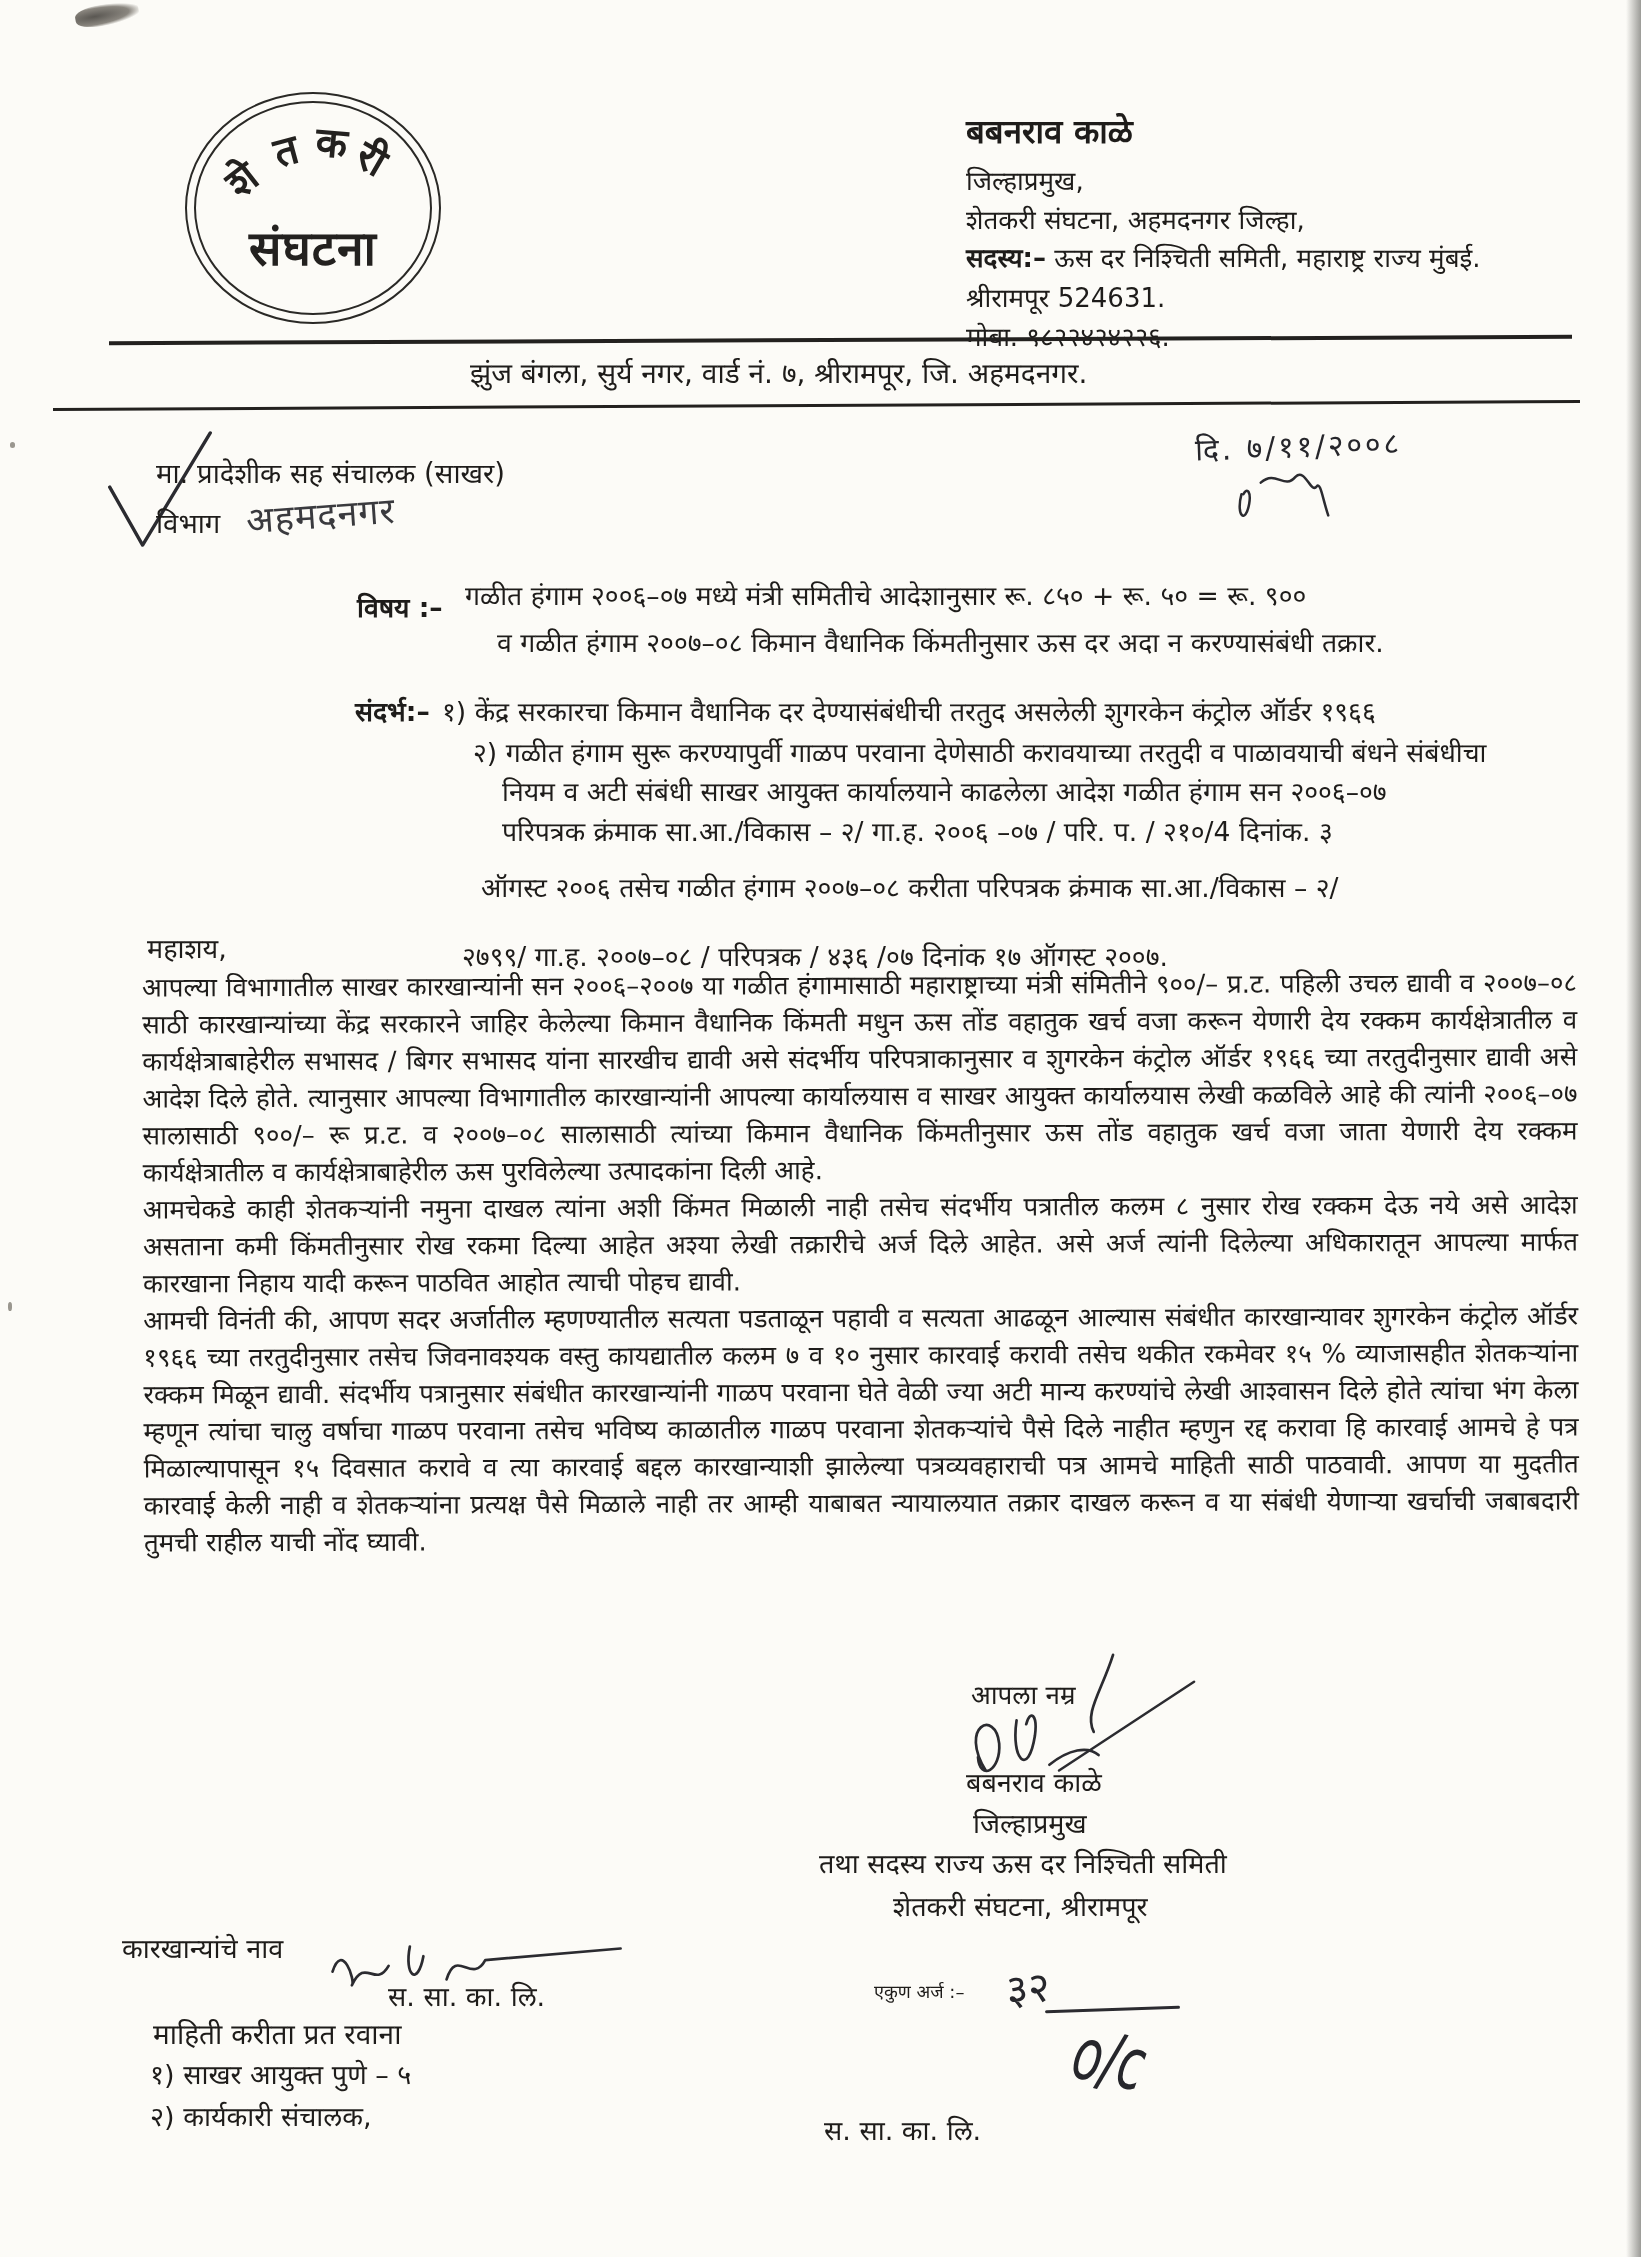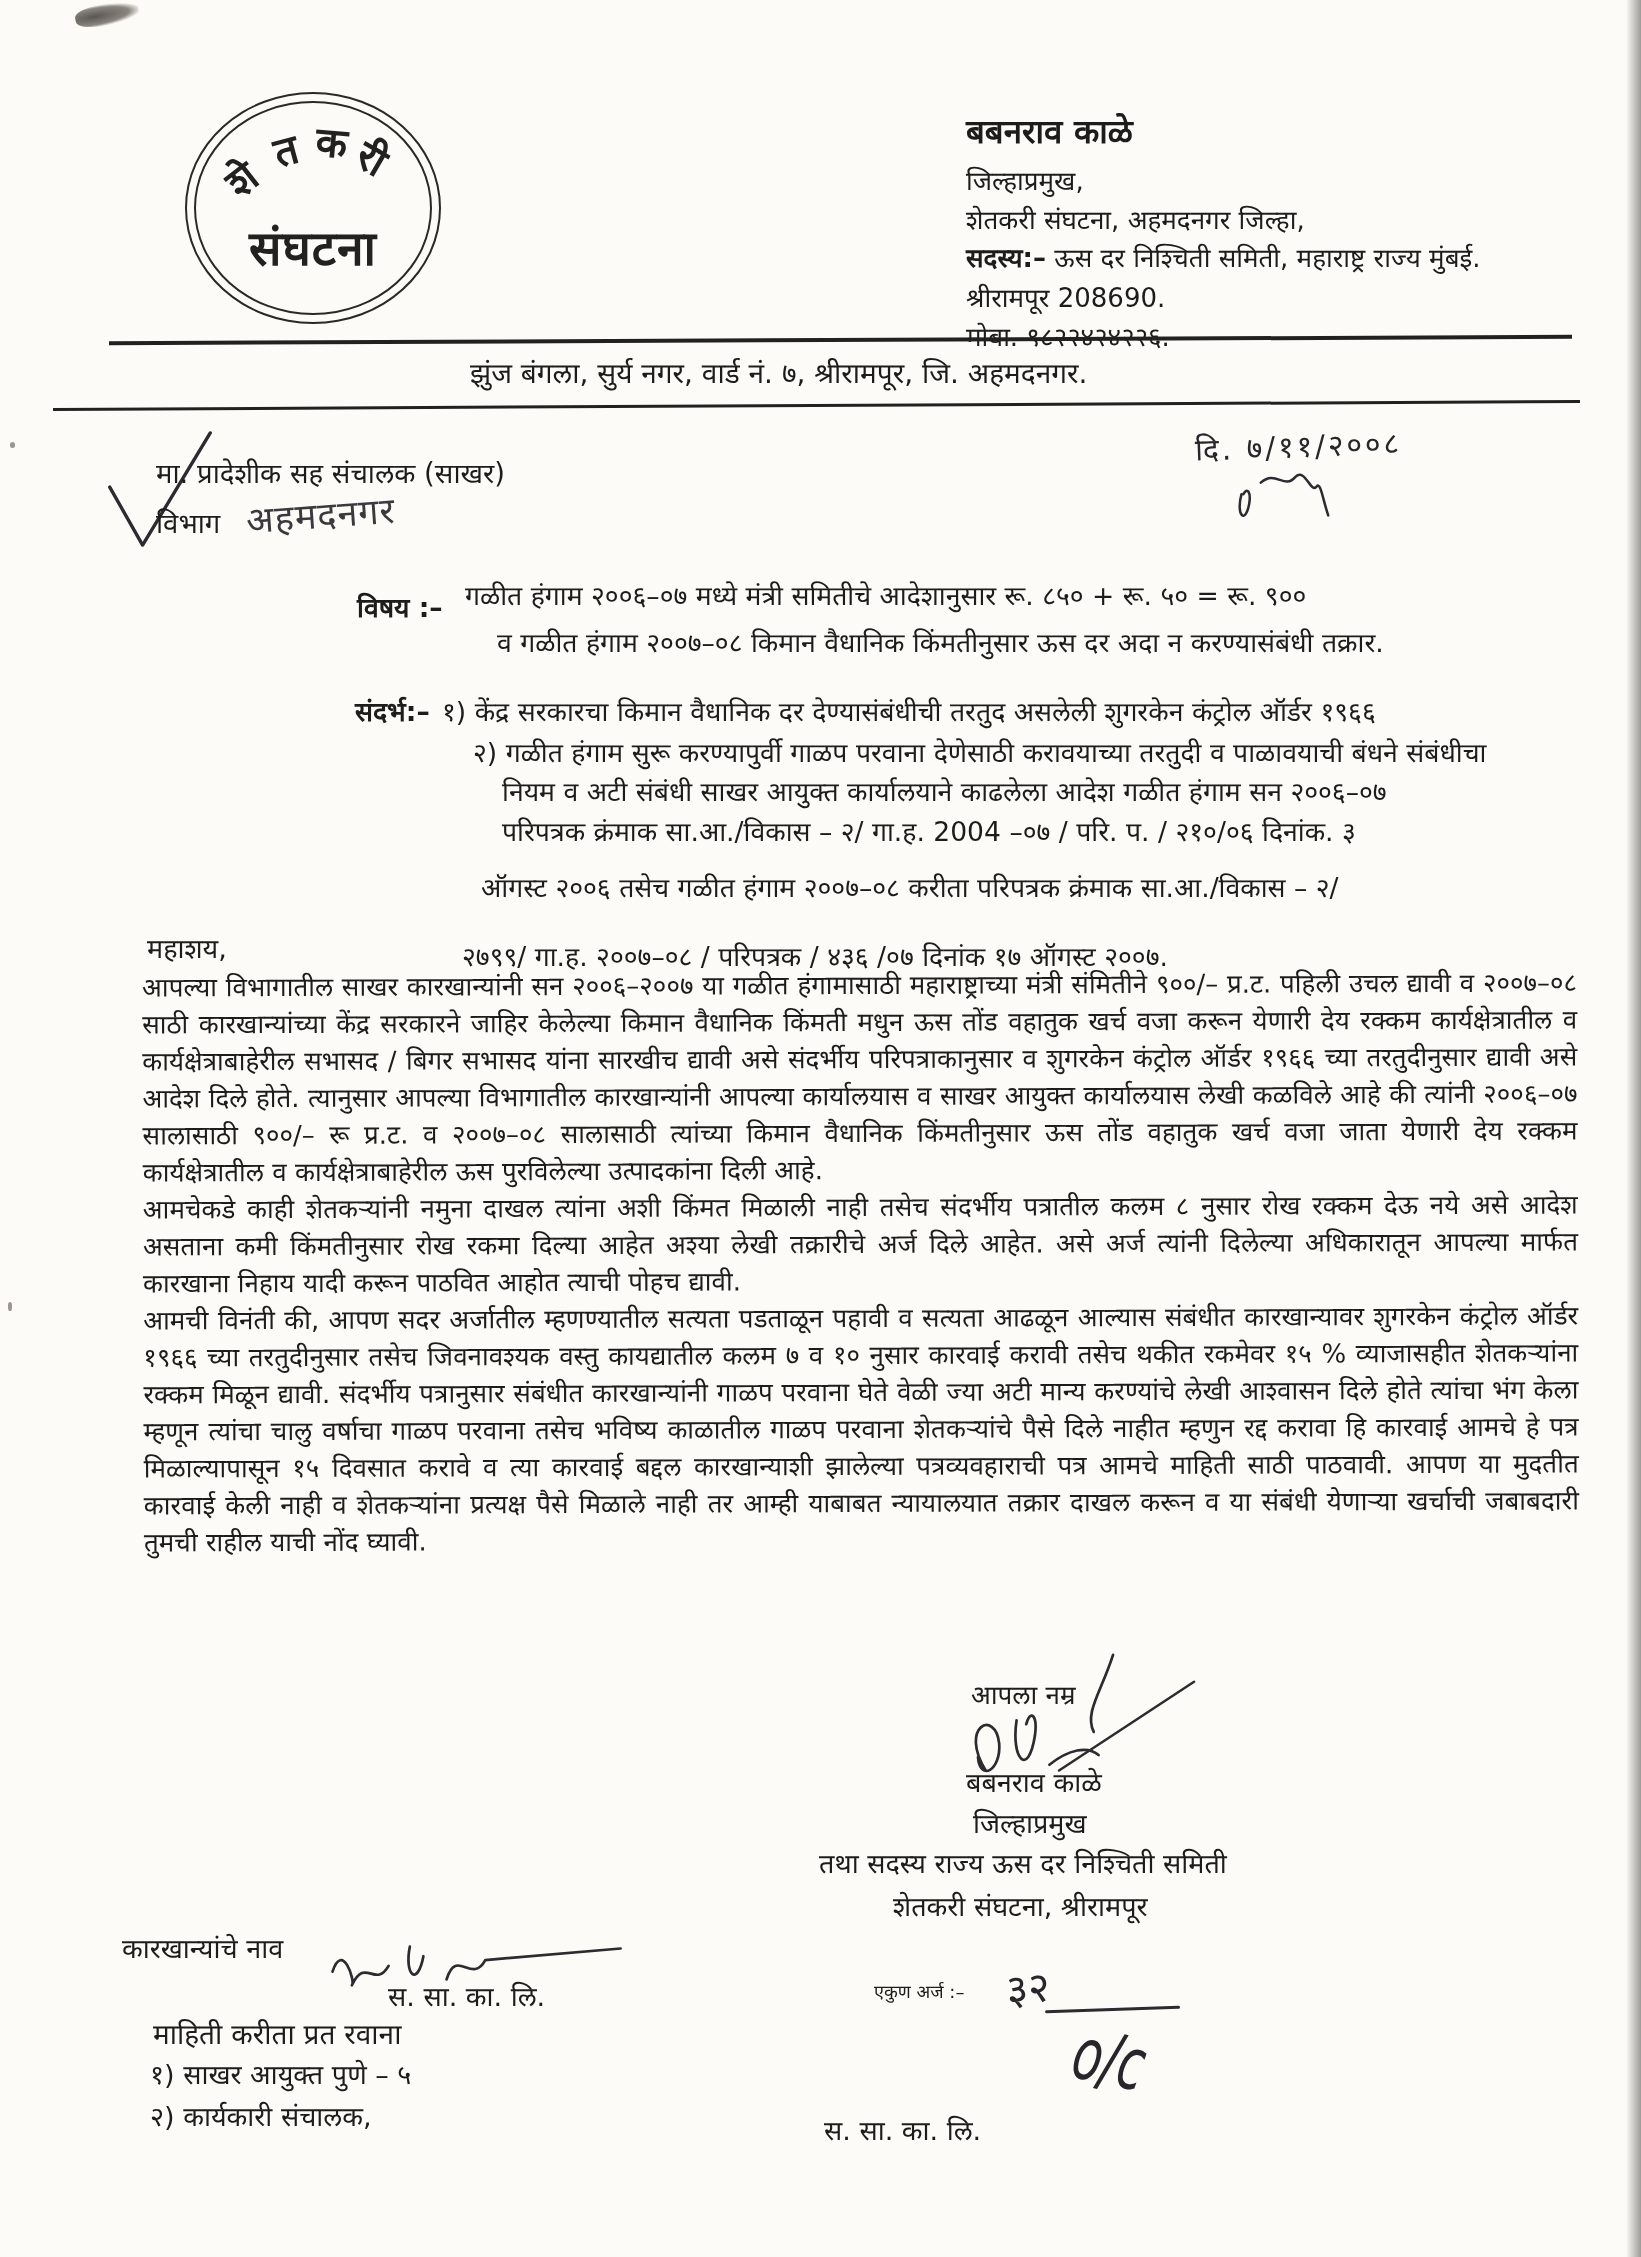--- a/index.html
+++ b/index.html
@@ -56,21 +56,21 @@
     <span class="arc-letter" style="left:89px;top:29px;transform:rotate(-15deg);">त</span>
     <span class="arc-letter" style="left:131px;top:21px;transform:rotate(5deg);">क</span>
     <span class="arc-letter" style="left:174px;top:37px;transform:rotate(30deg);">री</span>
     <div class="logo-name">संघटना</div>
   </div>
 
   <div class="abs lh-name" style="left:966px;top:108px;">बबनराव काळे</div>
   <div class="abs lh-line" style="left:966px;top:162px;">जिल्हाप्रमुख,</div>
   <div class="abs lh-line" style="left:966px;top:201px;">शेतकरी संघटना, अहमदनगर जिल्हा,</div>
   <div class="abs lh-line" style="left:966px;top:239px;white-space:nowrap;"><span class="b">सदस्य:–</span><span> ऊस दर निश्चिती समिती, महाराष्ट्र राज्य मुंबई.</span></div>
-  <div class="abs lh-line" style="left:966px;top:279px;">श्रीरामपूर 208690.</div>
+  <div class="abs lh-line" style="left:966px;top:279px;">श्रीरामपूर 524631.</div>
   <div class="abs lh-line" style="left:966px;top:318px;">मोबा. ९८२२४२४२२६.</div>
 
   <div class="rule" style="left:109px;top:338px;width:1463px;transform:rotate(-0.25deg);"></div>
   <div class="abs" style="left:470px;top:353px;font-size:28px;white-space:nowrap;">झुंज बंगला, सुर्य नगर, वार्ड नं. ७, श्रीरामपूर, जि. अहमदनगर.</div>
   <div class="rule" style="left:53px;top:404px;width:1527px;height:3.4px;transform:rotate(-0.3deg);"></div>
 
   <div class="abs hw" style="left:1195px;top:425px;font-size:30px;letter-spacing:2.9px;transform:rotate(-2deg);white-space:nowrap;">दि. ७/११/२००८</div>
   <svg class="abs stroke" style="left:1228px;top:465px;" width="106" height="68" viewBox="0 0 110 70">
     <path d="M14,30 C8,52 18,62 22,40 C24,28 20,22 16,30" stroke-width="2.6"></path>
     <path d="M34,18 C50,4 58,26 70,12 C80,2 86,30 92,22 C96,17 98,34 104,52" stroke-width="2.6"></path>
@@ -84,21 +84,21 @@
   <div class="abs hw" style="left:246px;top:490px;font-size:36px;transform:rotate(-4deg);letter-spacing:1px;opacity:.9;">अहमदनगर</div>
 
   <div class="abs b line28" style="left:357px;top:577px;margin-top:12px;">विषय :–</div>
   <div class="abs line28" style="left:465px;top:577px;">गळीत हंगाम २००६–०७ मध्ये मंत्री समितीचे आदेशानुसार रू. ८५० + रू. ५० = रू. ९००</div>
   <div class="abs line28" style="left:497px;top:624px;">व गळीत हंगाम २००७–०८ किमान वैधानिक किंमतीनुसार ऊस दर अदा न करण्यासंबंधी तक्रार.</div>
 
   <div class="abs b line28" style="left:355px;top:693px;">संदर्भ:–</div>
   <div class="abs line28" style="left:442px;top:693px;">१) केंद्र सरकारचा किमान वैधानिक दर देण्यासंबंधीची तरतुद असलेली शुगरकेन कंट्रोल ऑर्डर १९६६</div>
   <div class="abs line28" style="left:473px;top:734px;">२) गळीत हंगाम सुरू करण्यापुर्वी गाळप परवाना देणेसाठी करावयाच्या तरतुदी व पाळावयाची बंधने संबंधीचा</div>
   <div class="abs line28" style="left:502px;top:773px;">नियम व अटी संबंधी साखर आयुक्त कार्यालयाने काढलेला आदेश गळीत हंगाम सन २००६–०७</div>
-  <div class="abs line28" style="left:502px;top:813px;">परिपत्रक क्रंमाक सा.आ./विकास – २/ गा.ह. 2004 –०७ / परि. प. / २१०/०६ दिनांक. ३</div>
+  <div class="abs line28" style="left:502px;top:813px;">परिपत्रक क्रंमाक सा.आ./विकास – २/ गा.ह. २००६ –०७ / परि. प. / २१०/4 दिनांक. ३</div>
   <div class="abs line28" style="left:481px;top:853px;margin-top:16px;">ऑगस्ट २००६ तसेच गळीत हंगाम २००७–०८ करीता परिपत्रक क्रंमाक सा.आ./विकास – २/</div>
   <div class="abs line28" style="left:462px;top:892px;margin-top:46px;">२७९९/ गा.ह. २००७–०८ / परिपत्रक / ४३६ /०७ दिनांक १७ ऑगस्ट २००७.</div>
 
   <div class="abs" style="left:147px;top:929px;font-size:27px;">महाशय,</div>
   <div class="abs bodytext" style="left:143px;top:967px;width:1435px;transform:rotate(-0.2deg);">
     <p>आपल्या विभागातील साखर कारखान्यांनी सन २००६–२००७ या गळीत हंगामासाठी महाराष्ट्राच्या मंत्री संमितीने ९००/– प्र.ट. पहिली उचल द्यावी व २००७–०८ साठी कारखान्यांच्या केंद्र सरकारने जाहिर केलेल्या किमान वैधानिक किंमती मधुन ऊस तोंड वहातुक खर्च वजा करून येणारी देय रक्कम कार्यक्षेत्रातील व कार्यक्षेत्राबाहेरील सभासद / बिगर सभासद यांना सारखीच द्यावी असे संदर्भीय परिपत्राकानुसार व शुगरकेन कंट्रोल ऑर्डर १९६६ च्या तरतुदीनुसार द्यावी असे आदेश दिले होते. त्यानुसार आपल्या विभागातील कारखान्यांनी आपल्या कार्यालयास व साखर आयुक्त कार्यालयास लेखी कळविले आहे की त्यांनी २००६–०७ सालासाठी ९००/– रू प्र.ट. व २००७–०८ सालासाठी त्यांच्या किमान वैधानिक किंमतीनुसार ऊस तोंड वहातुक खर्च वजा जाता येणारी देय रक्कम कार्यक्षेत्रातील व कार्यक्षेत्राबाहेरील ऊस पुरविलेल्या उत्पादकांना दिली आहे.</p>
     <p>आमचेकडे काही शेतकऱ्यांनी नमुना दाखल त्यांना अशी किंमत मिळाली नाही तसेच संदर्भीय पत्रातील कलम ८ नुसार रोख रक्कम देऊ नये असे आदेश असताना कमी किंमतीनुसार रोख रकमा दिल्या आहेत अश्या लेखी तक्रारीचे अर्ज दिले आहेत. असे अर्ज त्यांनी दिलेल्या अधिकारातून आपल्या मार्फत कारखाना निहाय यादी करून पाठवित आहोत त्याची पोहच द्यावी.</p>
     <p>आमची विनंती की, आपण सदर अर्जातील म्हणण्यातील सत्यता पडताळून पहावी व सत्यता आढळून आल्यास संबंधीत कारखान्यावर शुगरकेन कंट्रोल ऑर्डर १९६६ च्या तरतुदीनुसार तसेच जिवनावश्यक वस्तु कायद्यातील कलम ७ व १० नुसार कारवाई करावी तसेच थकीत रकमेवर १५ % व्याजासहीत शेतकऱ्यांना रक्कम मिळून द्यावी. संदर्भीय पत्रानुसार संबंधीत कारखान्यांनी गाळप परवाना घेते वेळी ज्या अटी मान्य करण्यांचे लेखी आश्वासन दिले होते त्यांचा भंग केला म्हणून त्यांचा चालु वर्षाचा गाळप परवाना तसेच भविष्य काळातील गाळप परवाना शेतकऱ्यांचे पैसे दिले नाहीत म्हणुन रद्द करावा हि कारवाई आमचे हे पत्र मिळाल्यापासून १५ दिवसात करावे व त्या कारवाई बद्दल कारखान्याशी झालेल्या पत्रव्यवहाराची पत्र आमचे माहिती साठी पाठवावी. आपण या मुदतीत कारवाई केली नाही व शेतकऱ्यांना प्रत्यक्ष पैसे मिळाले नाही तर आम्ही याबाबत न्यायालयात तक्रार दाखल करून व या संबंधी येणाऱ्या खर्चाची जबाबदारी तुमची राहील याची नोंद घ्यावी.</p>
   </div>
 

